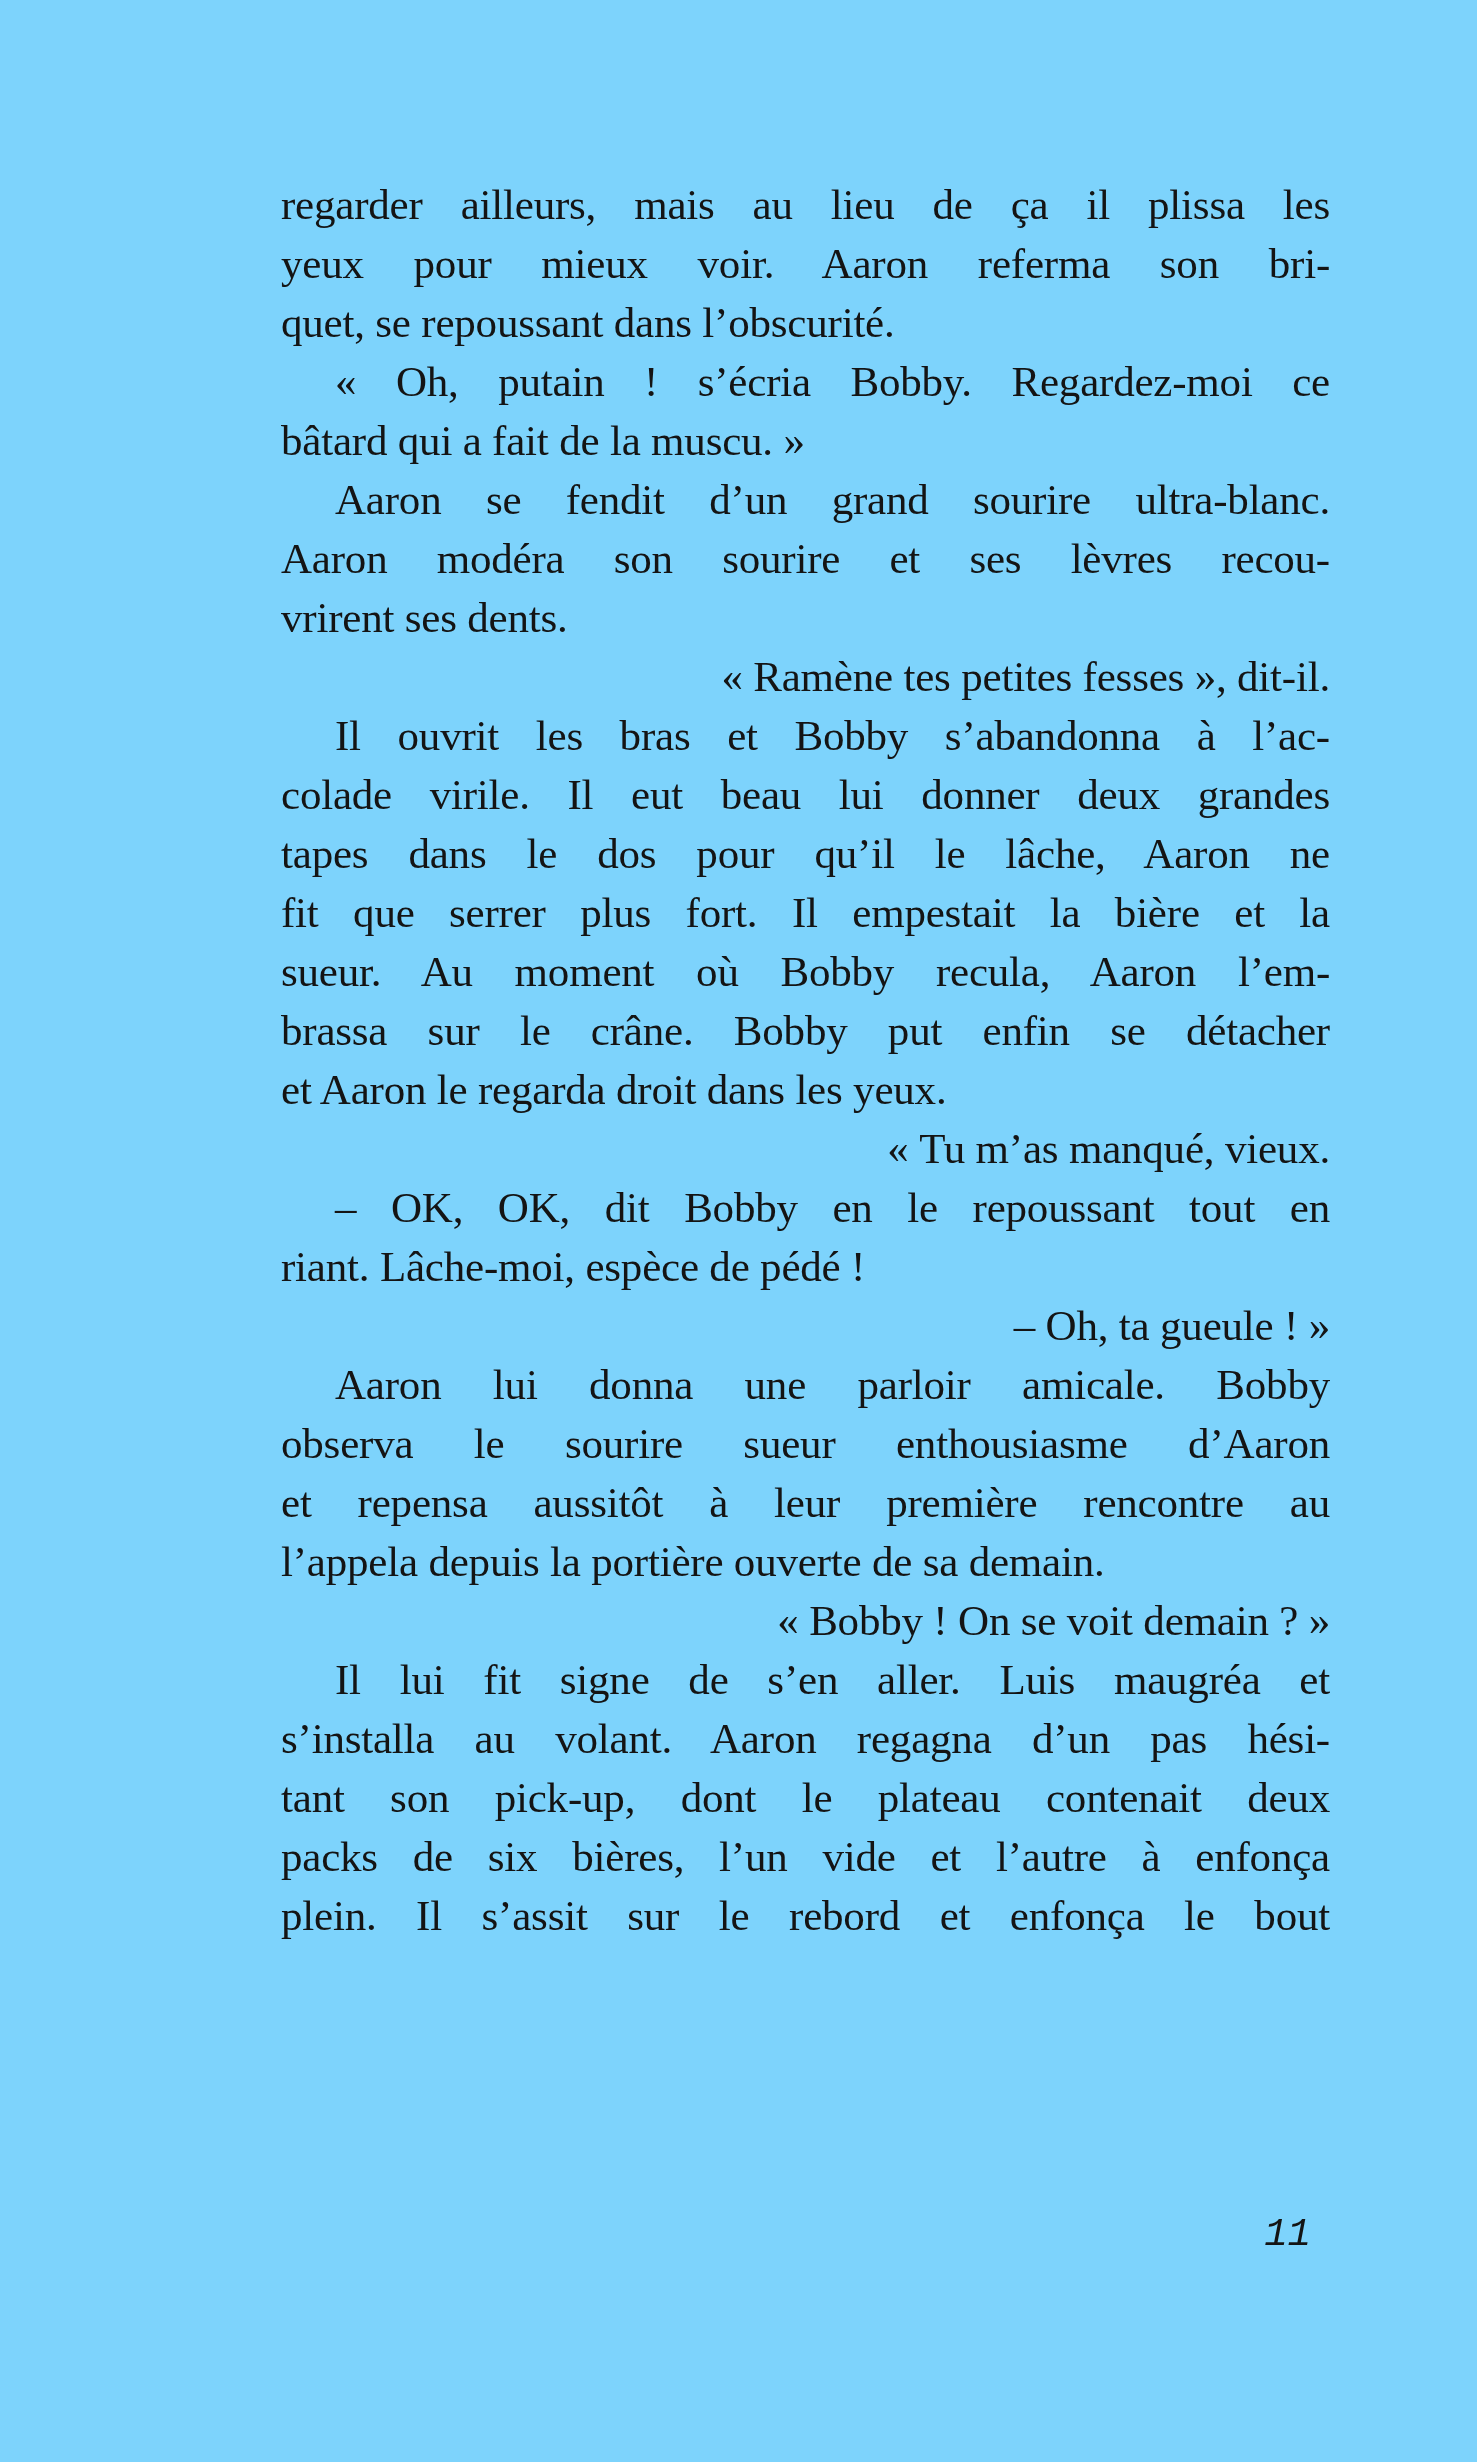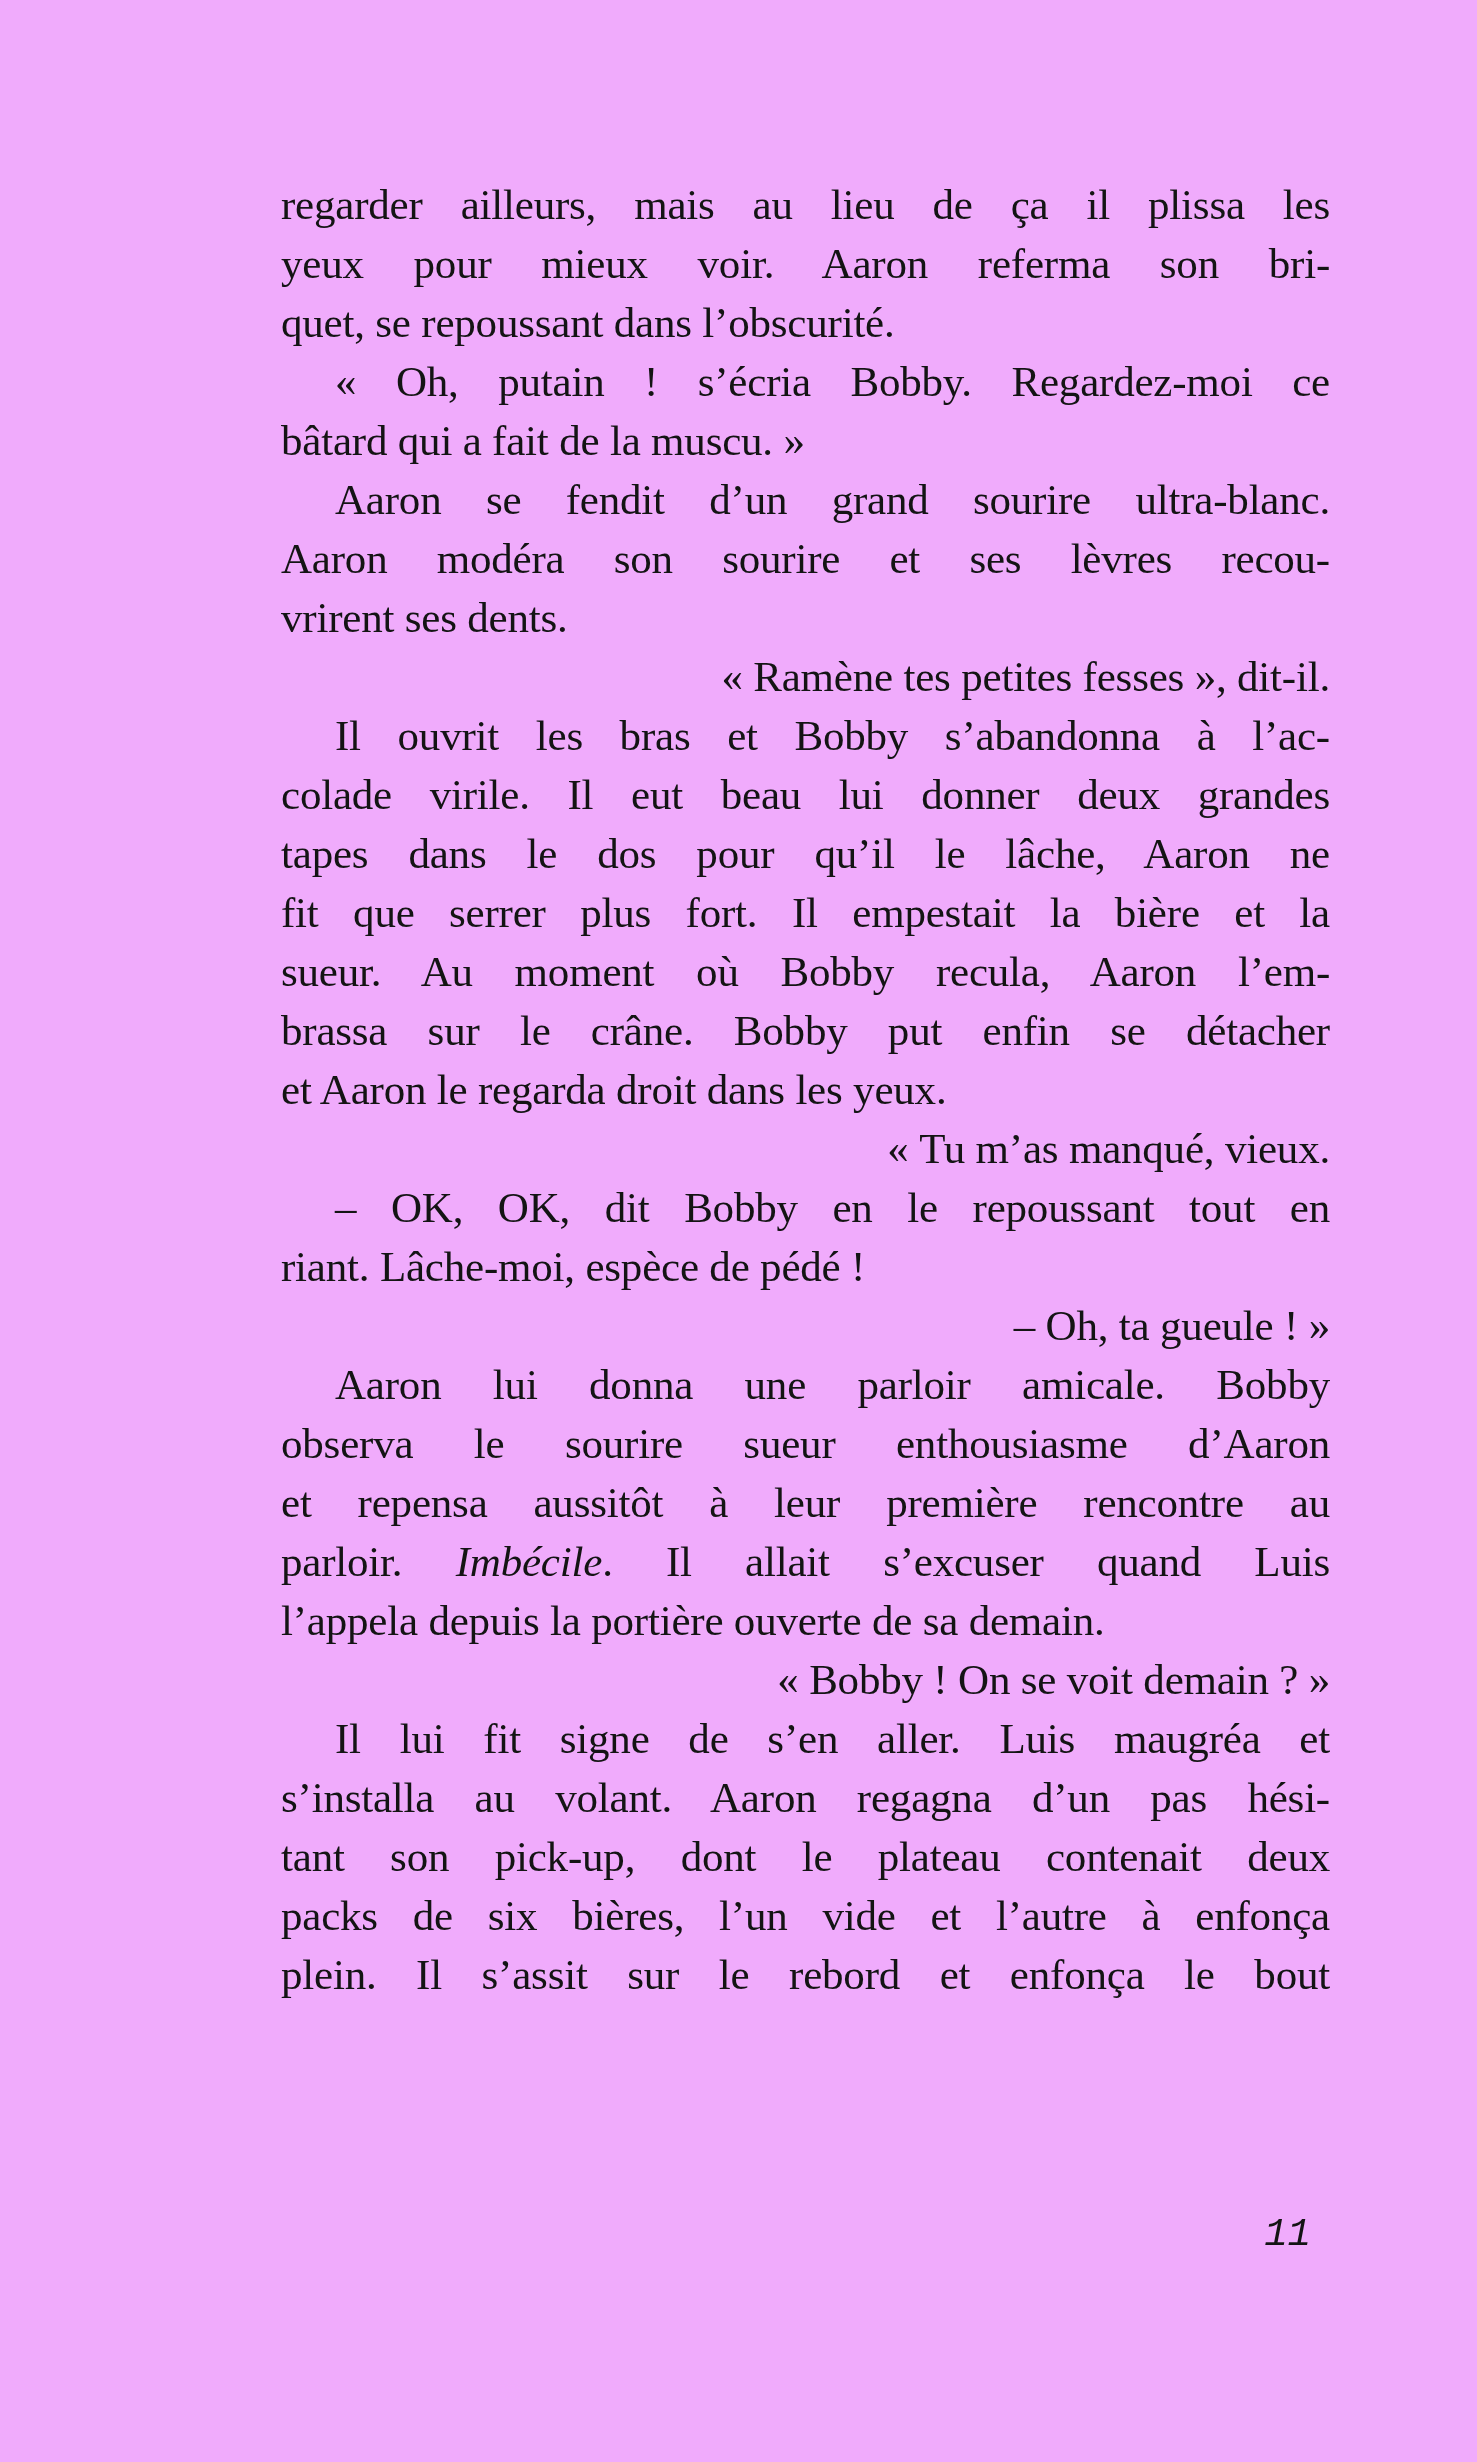--- a/index.html
+++ b/index.html
@@ -4,21 +4,21 @@
 <style>
   html, body {
     margin: 0;
     padding: 0;
     background: #ffffff;
   }
   .page {
     position: relative;
     width: 1478px;
     height: 2463px;
-    background: #f0abfc;
+    background: #7dd3fc;
     overflow: hidden;
     font-family: "Liberation Serif", "DejaVu Serif", serif;
     color: #141414;
   }
   .textblock {
     position: absolute;
     left: 281px;
     top: 175px;
     width: 1049px;
   }
@@ -74,21 +74,20 @@
       <div class="line just"><span>sueur. Au moment où Bobby recula, Aaron l’em-</span></div>
       <div class="line just"><span>brassa sur le crâne. Bobby put enfin se détacher</span></div>
       <div class="line"><span>et Aaron le regarda droit dans les yeux.</span></div>
       <div class="line indent"><span>«&nbsp;Tu m’as manqué, vieux.</span></div>
       <div class="line just indent"><span>– OK, OK, dit Bobby en le repoussant tout en</span></div>
       <div class="line"><span>riant. Lâche-moi, espèce de pédé&nbsp;!</span></div>
       <div class="line indent"><span>– Oh, ta gueule&nbsp;!&nbsp;»</span></div>
       <div class="line just indent"><span>Aaron lui donna une parloir amicale. Bobby</span></div>
       <div class="line just"><span>observa le sourire sueur enthousiasme d’Aaron</span></div>
       <div class="line just"><span>et repensa aussitôt à leur première rencontre au</span></div>
-      <div class="line just"><span>parloir. </span><span class="italic">Imbécile</span><span>. Il allait s’excuser quand Luis</span></div>
       <div class="line"><span>l’appela depuis la portière ouverte de sa demain.</span></div>
       <div class="line indent"><span>«&nbsp;Bobby&nbsp;! On se voit demain&nbsp;?&nbsp;»</span></div>
       <div class="line just indent"><span>Il lui fit signe de s’en aller. Luis maugréa et</span></div>
       <div class="line just"><span>s’installa au volant. Aaron regagna d’un pas hési-</span></div>
       <div class="line just"><span>tant son pick-up, dont le plateau contenait deux</span></div>
       <div class="line just"><span>packs de six bières, l’un vide et l’autre à enfonça</span></div>
       <div class="line just"><span>plein. Il s’assit sur le rebord et enfonça le bout</span></div>
     </div>
   <div class="folio">11</div>
 </div>

